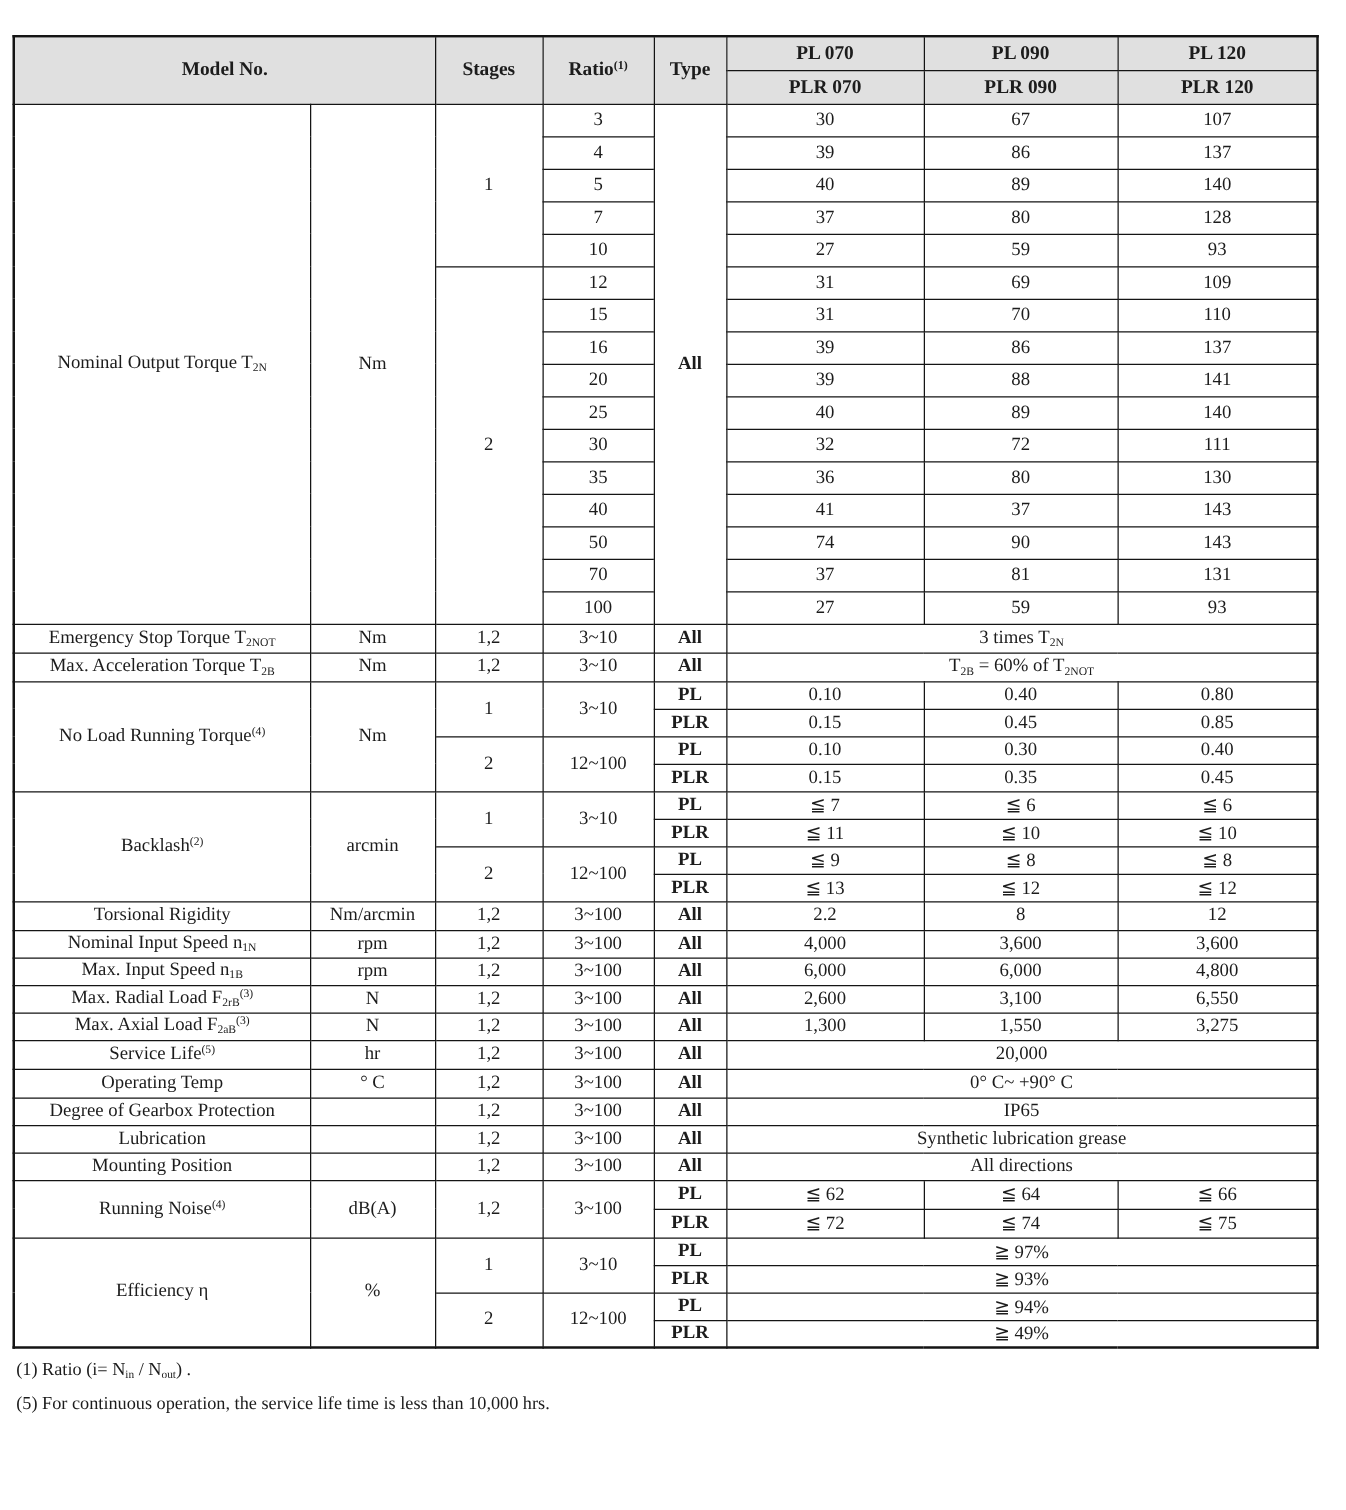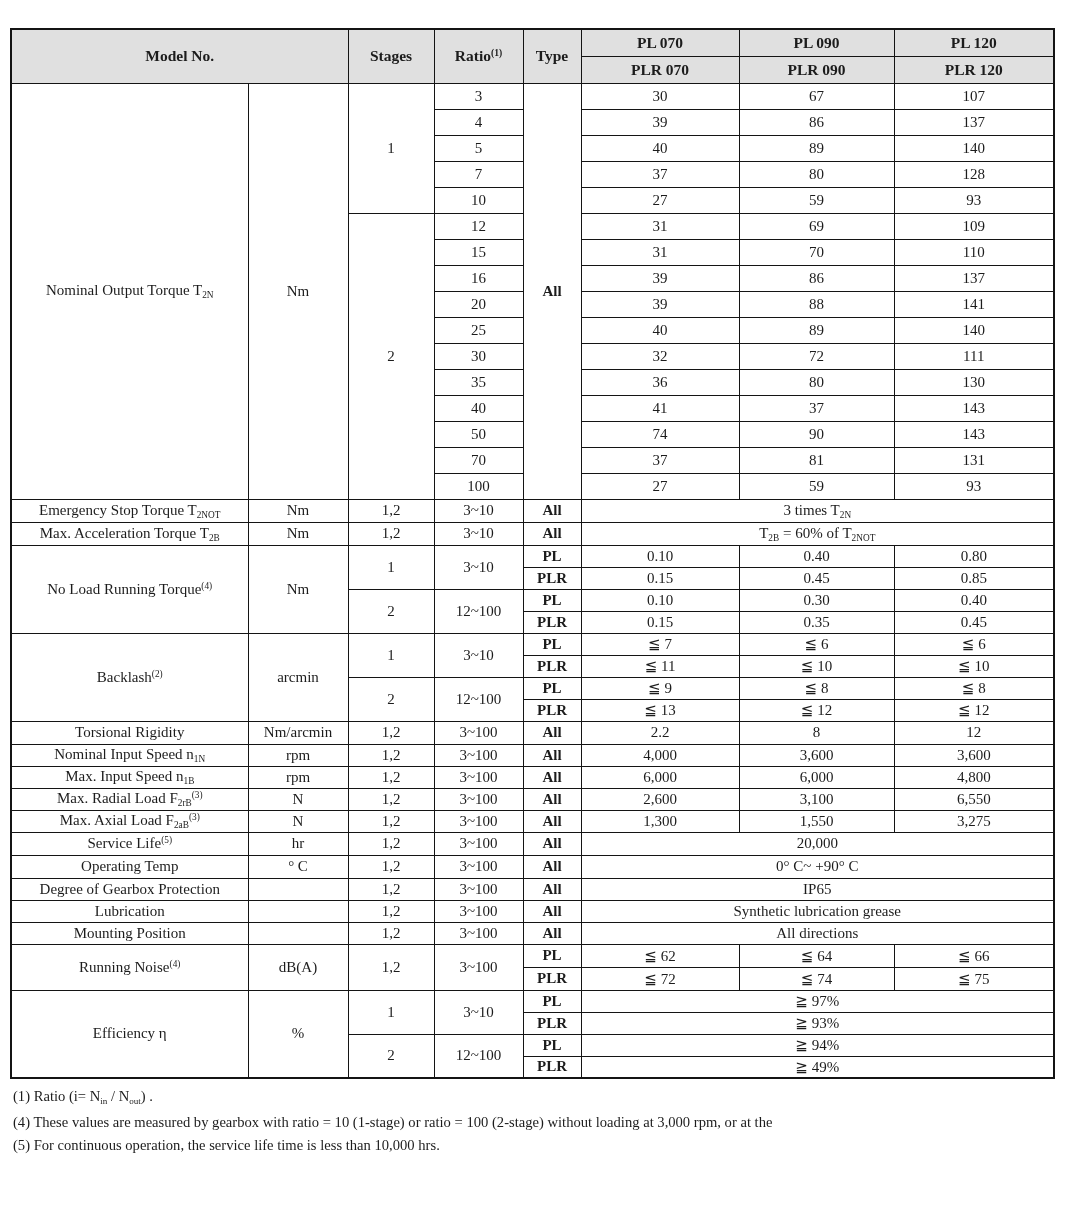--- a/index.html
+++ b/index.html
@@ -406,19 +406,18 @@
   </tr>
   <tr class="rh-c">
           <td class="typecell">PLR</td>
           <td colspan="3">≧ 49%</td>
         </tr>
 </tbody>
     </table>
 
 <div class="footnotes">
   <div class="fn-line"><span>(1) Ratio (i= N</span><sub>in</sub><span> / N</span><sub>out</sub><span>) .</span></div>
-  <div class="fn-line"><span>(4) These values are measured by gearbox with ratio = 10 (1-stage) or ratio = 100 (2-stage)  without loading at 3,000 rpm, or at the</span></div>
   <div class="fn-line fn-gap"><span>(5) For continuous operation, the service life time is less than 10,000 hrs.</span></div>
 </div>
 
 <div class="bottom-rule"></div>
 
 </div>
 
 </body></html>

